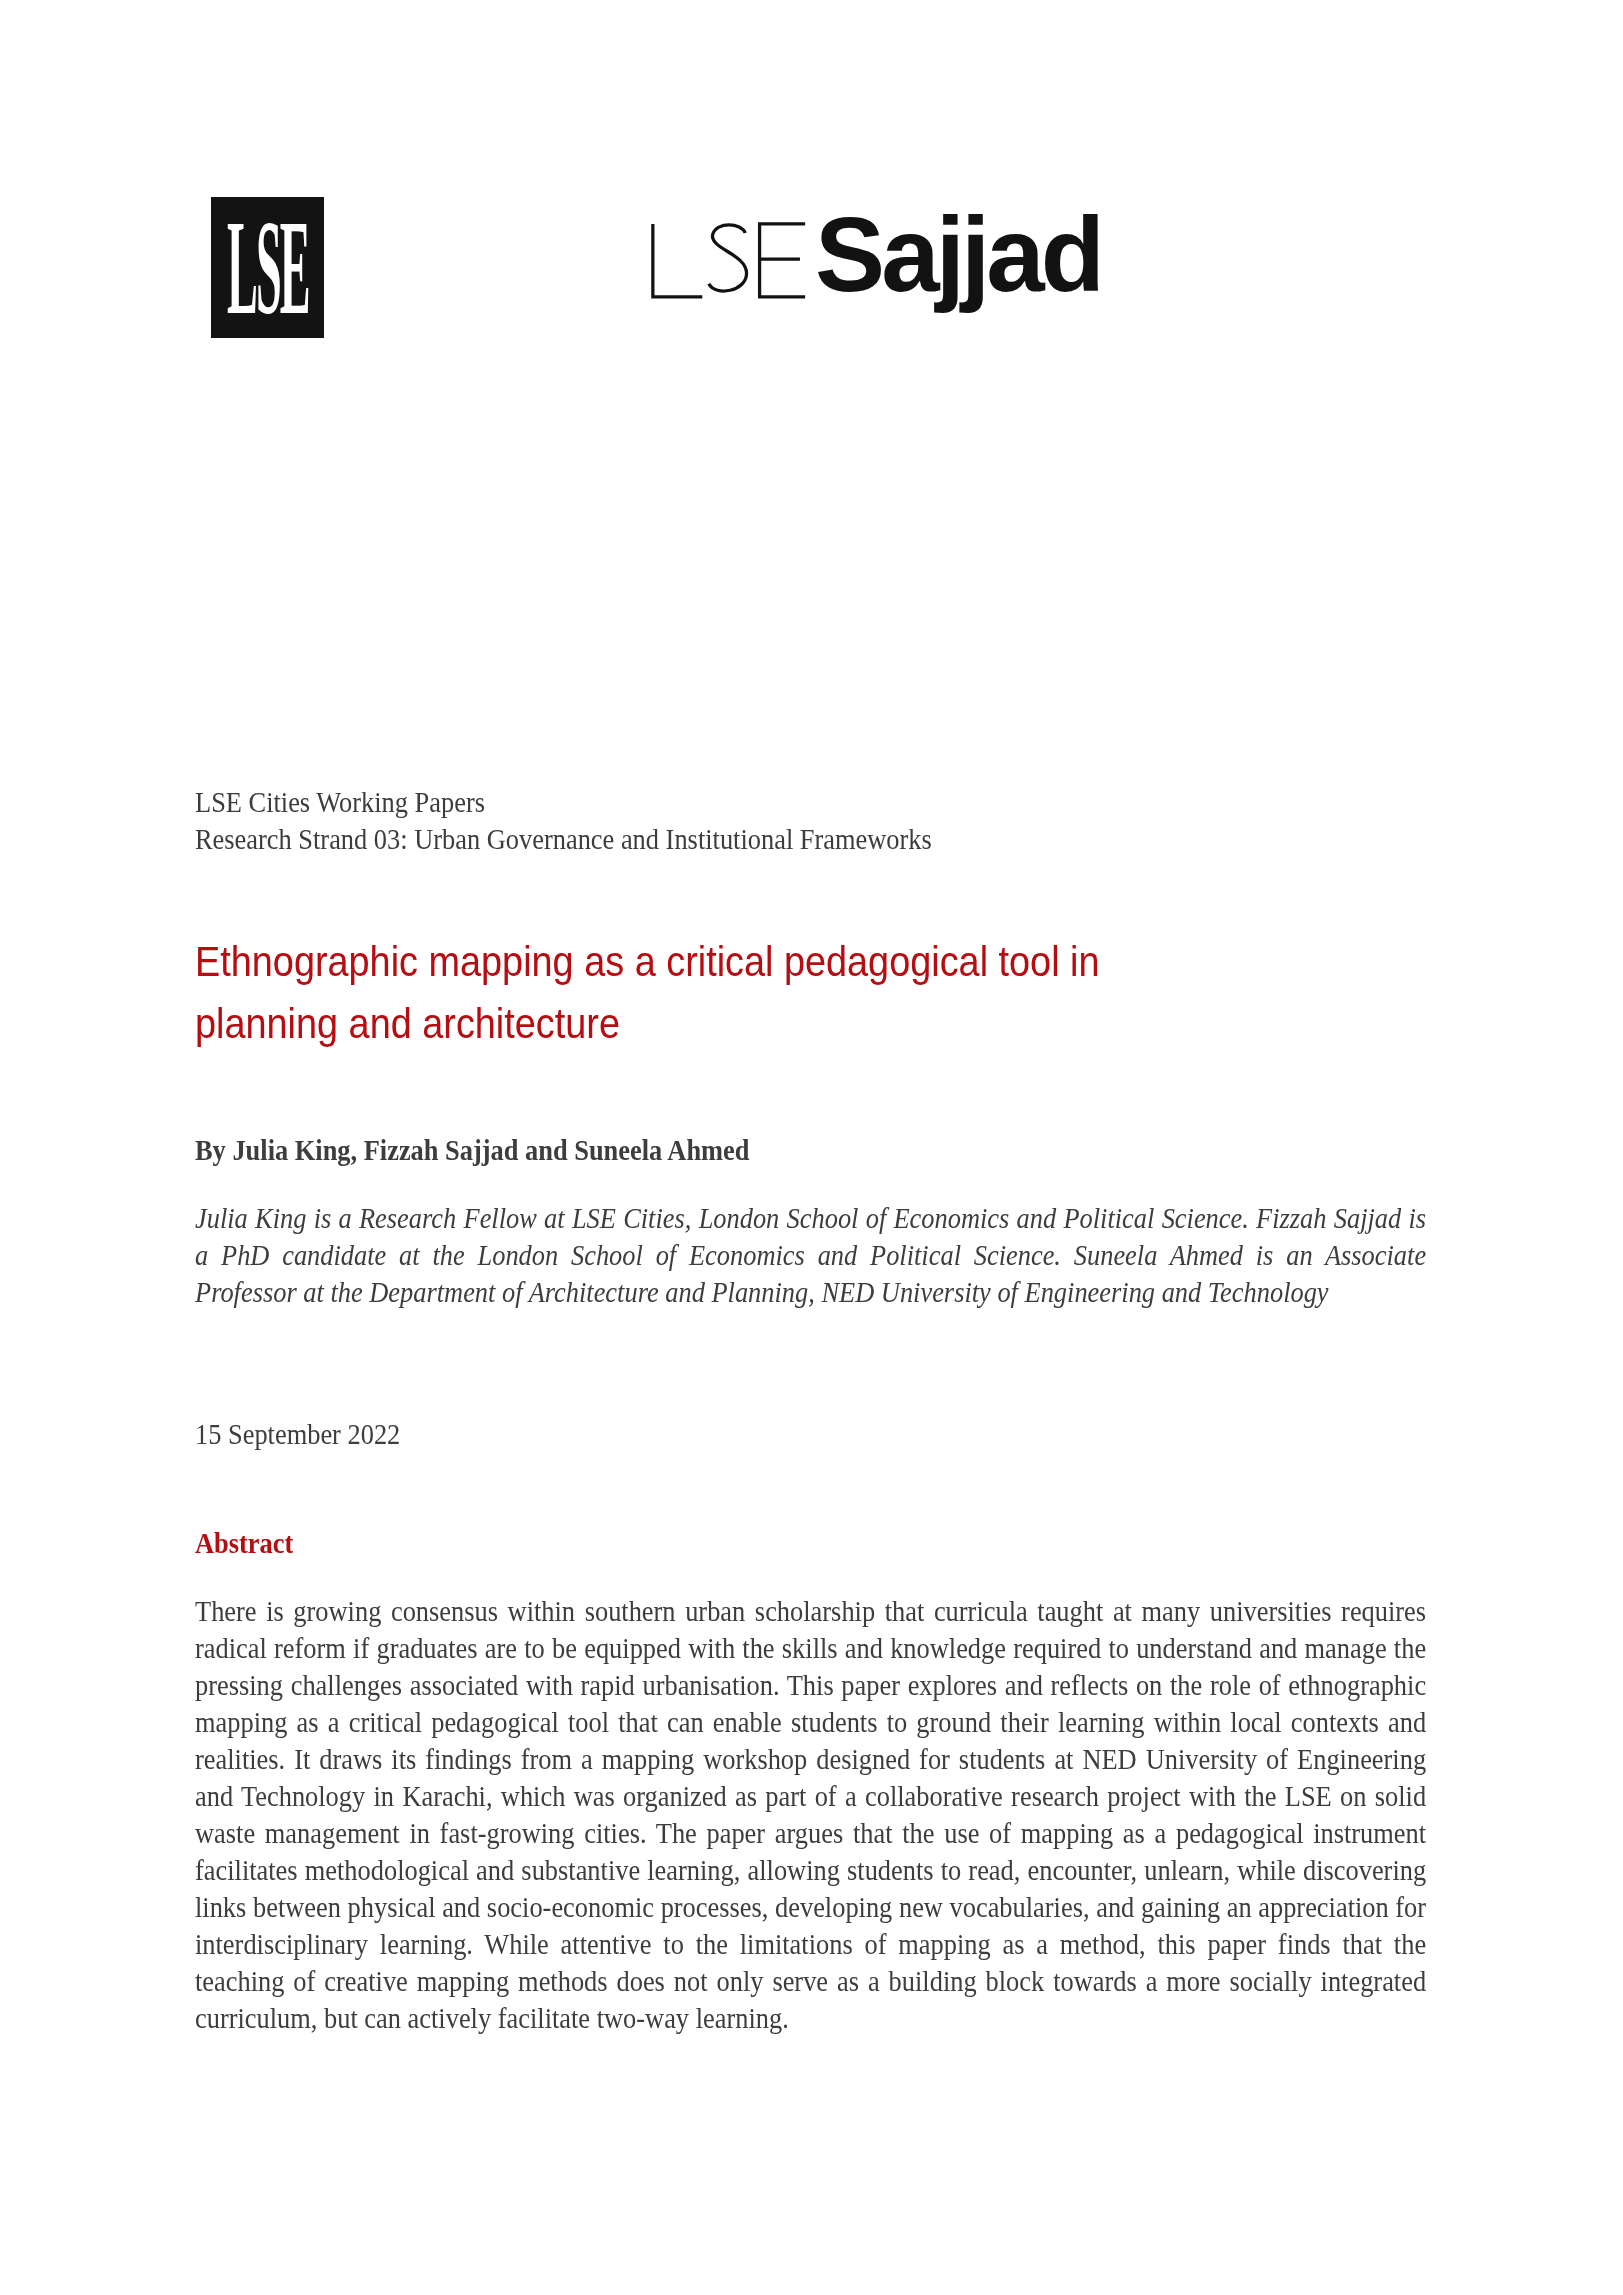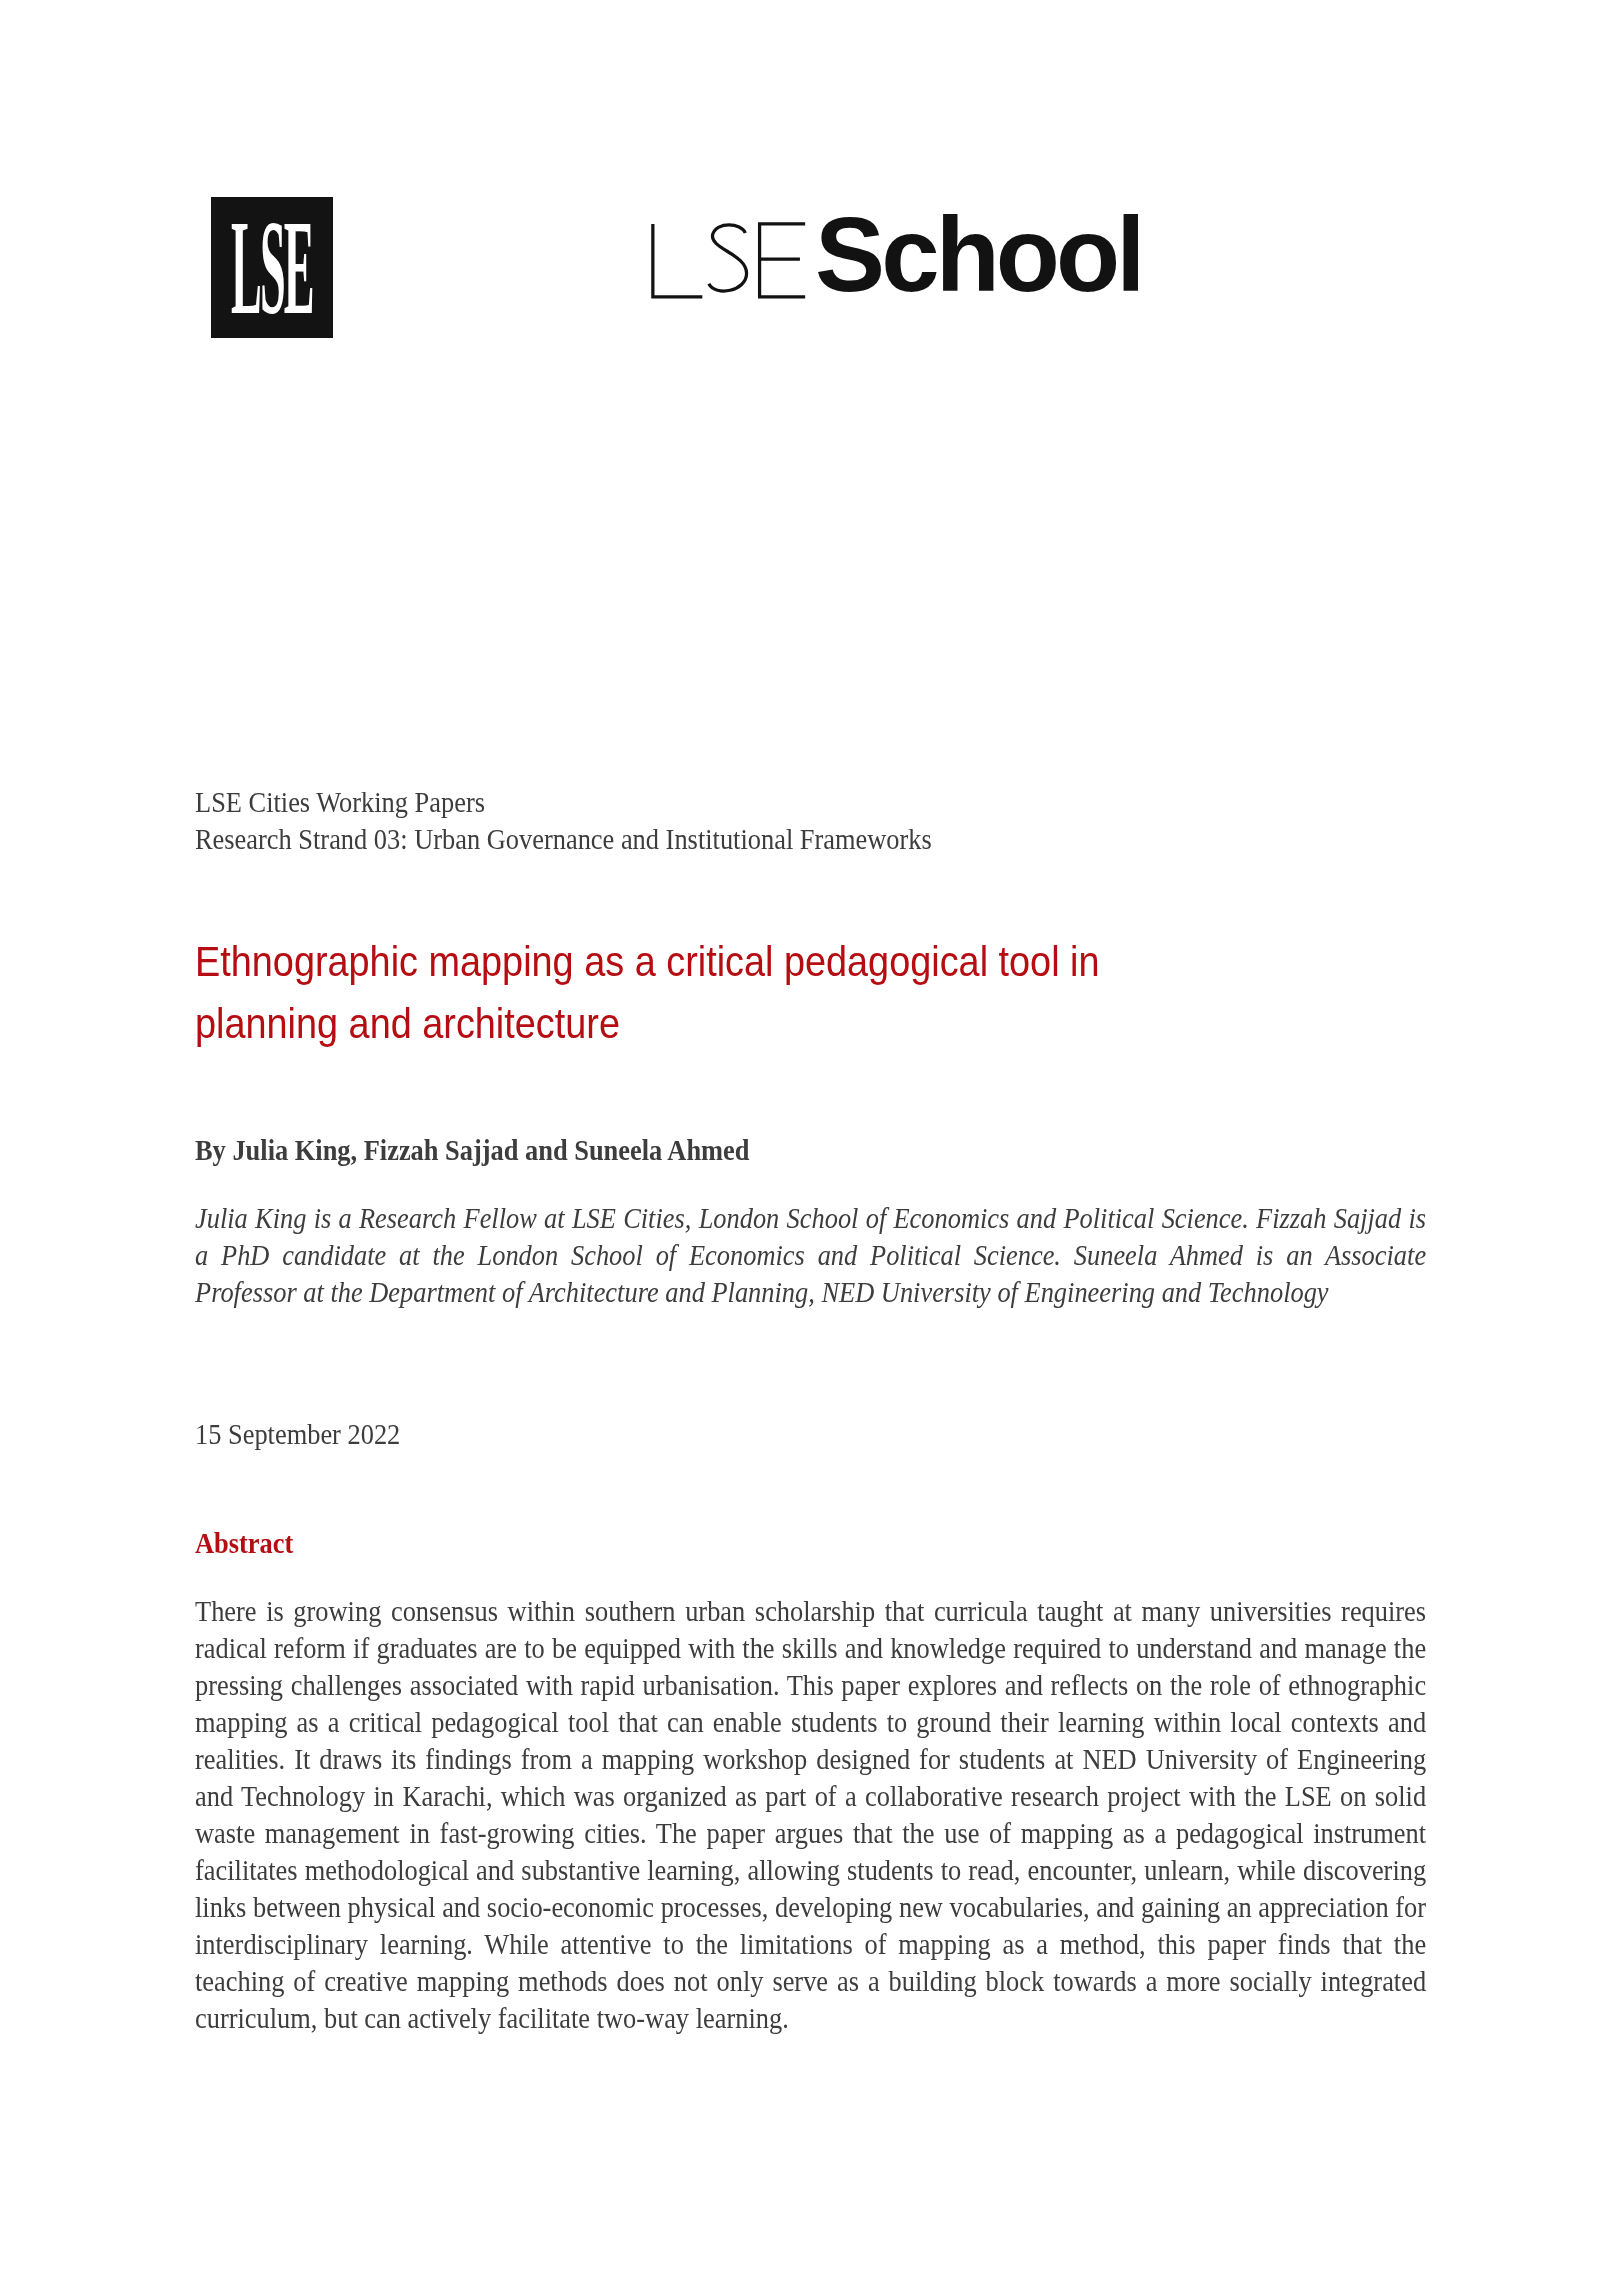--- a/index.html
+++ b/index.html
@@ -10,21 +10,21 @@
     background: #ffffff;
     overflow: hidden;
     font-family: "Liberation Serif", "DejaVu Serif", serif;
     color: #3d3d3d;
   }
 
   
   .lse-box {
     position: absolute;
     left: 211px; top: 197px;
-    width: 122px; height: 141px;
+    width: 113px; height: 141px;
     background: #131313;
     display: flex; align-items: center; justify-content: center;
     overflow: hidden;
   }
   .lse-box .lse-letters {
     font-family: "Liberation Serif", serif;
     font-weight: bold;
     font-size: 105px;
     line-height: 1;
     letter-spacing: -0.04em;
@@ -95,21 +95,21 @@
 
 
   <div class="cities-abs">
     <div class="lse-cities">
       <svg width="164" height="82" viewBox="0 0 250 126">
         <path d="M8,6 V118 H84" fill="none" stroke="#121212" stroke-width="5"></path>
         <path d="M150,20 C144,4 106,2 100,22 C94,44 152,52 152,82 C152,110 104,118 94,98" fill="none" stroke="#121212" stroke-width="5"></path>
         <path d="M242,6 H172 V118 H242 M172,60 H234" fill="none" stroke="#121212" stroke-width="5"></path>
       </svg>
     </div>
-    <span class="cities lse-cities-bold" style="position: absolute; left: 815px; top: 202px; font-family: &quot;Liberation Sans&quot;, &quot;DejaVu Sans&quot;, sans-serif; font-weight: 800; font-size: 105px; line-height: 1; letter-spacing: -3.9px; color: rgb(18, 18, 18);">School</span>
+    <span class="cities lse-cities-bold" style="position: absolute; left: 815px; top: 202px; font-family: &quot;Liberation Sans&quot;, &quot;DejaVu Sans&quot;, sans-serif; font-weight: 800; font-size: 105px; line-height: 1; letter-spacing: -3.9px; color: rgb(18, 18, 18);">Sajjad</span>
   </div>
 
   <div class="content">
 
     <div class="series">
       <div>LSE Cities Working Papers</div>
       <div>Research Strand 03: Urban Governance and Institutional Frameworks</div>
     </div>
 
     <h1 class="title" id="paper-title" style="margin-bottom: 0px; margin-top: 73px; color: rgb(181, 13, 17);">

